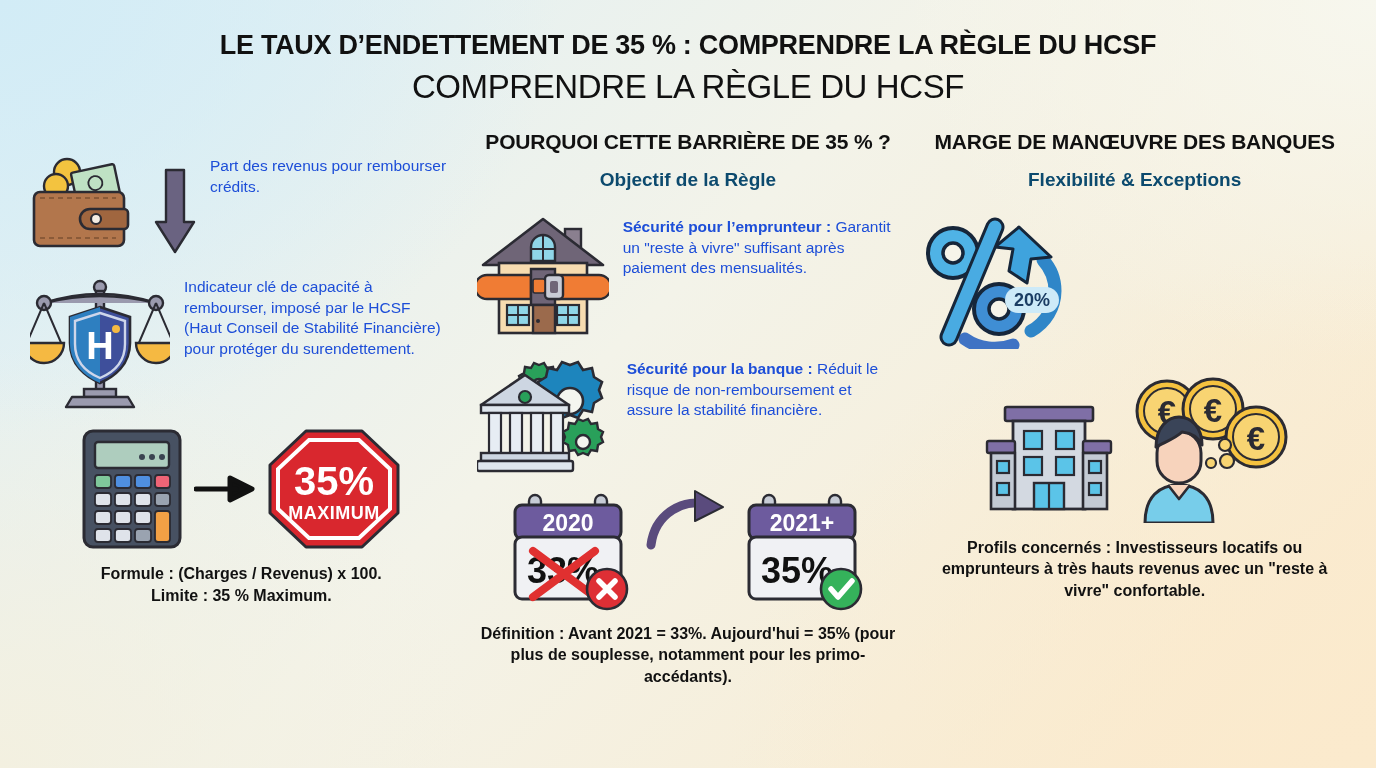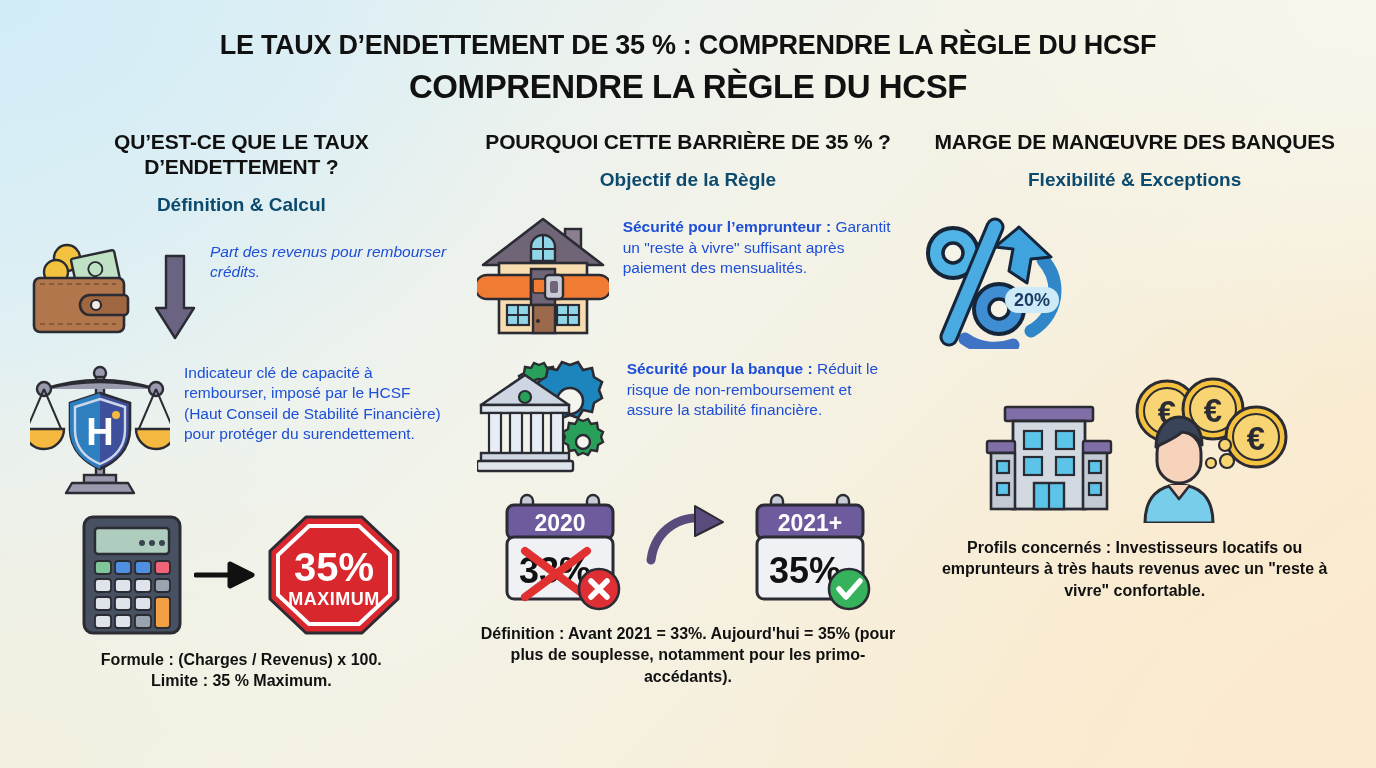--- a/index.html
+++ b/index.html
@@ -18,21 +18,21 @@
   }
   .page { position:relative; width:1376px; height:768px; }
 
   
   .title-block { padding-top:30px; text-align:center; }
   .title-main {
     font-size:27px; font-weight:900; letter-spacing:-0.3px;
     text-transform:uppercase; color:#111; line-height:1.14;
   }
   .title-sub {
-    font-size:33px; font-weight:700; letter-spacing:-0.4px;
+    font-size:33px; font-weight:400; letter-spacing:-0.4px;
     text-transform:uppercase; color:#111; line-height:1.2; margin-top:6px;
   }
 
   
   .columns { display:flex; margin-top:24px; padding:0 18px; }
   .col { width:33.333%; padding:0 12px; }
   .col-head { text-align:center; }
   .col-title {
     font-size:21px; font-weight:800; text-transform:uppercase;
     line-height:1.18; color:#111; letter-spacing:-0.2px;
@@ -46,29 +46,29 @@
   .icon-wrap { flex:0 0 auto; display:flex; align-items:center; justify-content:center; }
   .row-text { font-size:15.5px; line-height:1.32; color:#1d4ed8; padding-top:4px; }
   .row-text b { font-weight:800; }
   .caption {
     text-align:center; font-size:16px; line-height:1.33;
     font-weight:700; color:#111;
   }
   .caption b { font-weight:800; }
 
   
-  .c1-r1 { margin-bottom:16px;font-style:italic; }
+  .c1-r1 { margin-bottom:16px; }
   .c1-r2 { margin-bottom:14px; }
   .c1-r3 { display:flex; align-items:center; justify-content:center; gap:10px; }
   .c1-caption { margin-top:12px; }
 
   
   .c2-r1 { margin-bottom:18px; }
   .c2-r2 { margin-bottom:14px; }
-  .c2-r3 { display:flex; align-items:center; justify-content:center; gap:18px; }
+  .c2-r3 { display:flex; align-items:flex-start; justify-content:center; gap:10px; }
   .c2-caption { margin-top:10px; }
 
   
   .c3-r1 { margin-bottom:26px; align-items:flex-start; }
   .c3-r2 { display:flex; align-items:center; justify-content:center; gap:4px; }
   .c3-caption { margin-top:14px; }
 
   svg { display:block; }
 </style>
 </head>
@@ -77,24 +77,20 @@
 <div class="page">
 
   <div class="title-block">
     <div class="title-main">LE TAUX D’ENDETTEMENT DE 35 % : COMPRENDRE LA RÈGLE DU HCSF</div>
     <div class="title-sub">COMPRENDRE LA RÈGLE DU HCSF</div>
   </div>
 
   <div class="columns">
 
     <div class="col">
-      <div class="col-head">
-        <div class="col-title">QU’EST-CE QUE LE TAUX D’ENDETTEMENT ?</div>
-        <div class="col-subtitle">Définition &amp; Calcul</div>
-      </div>
 
       <div class="rows">
 
         <div class="row c1-r1">
           <div class="icon-wrap">
             <svg width="110" height="105" viewBox="0 0 110 105">
               <circle cx="37" cy="20" r="13" fill="#f3c33f" stroke="#2b2b33" stroke-width="2.4"></circle>
               <g transform="rotate(-12 66 34)">
                 <rect x="44" y="16" width="44" height="30" rx="2" fill="#bfe2c4" stroke="#2b2b33" stroke-width="2.4"></rect>
                 <circle cx="66" cy="31" r="7" fill="none" stroke="#2b2b33" stroke-width="1.8"></circle>

